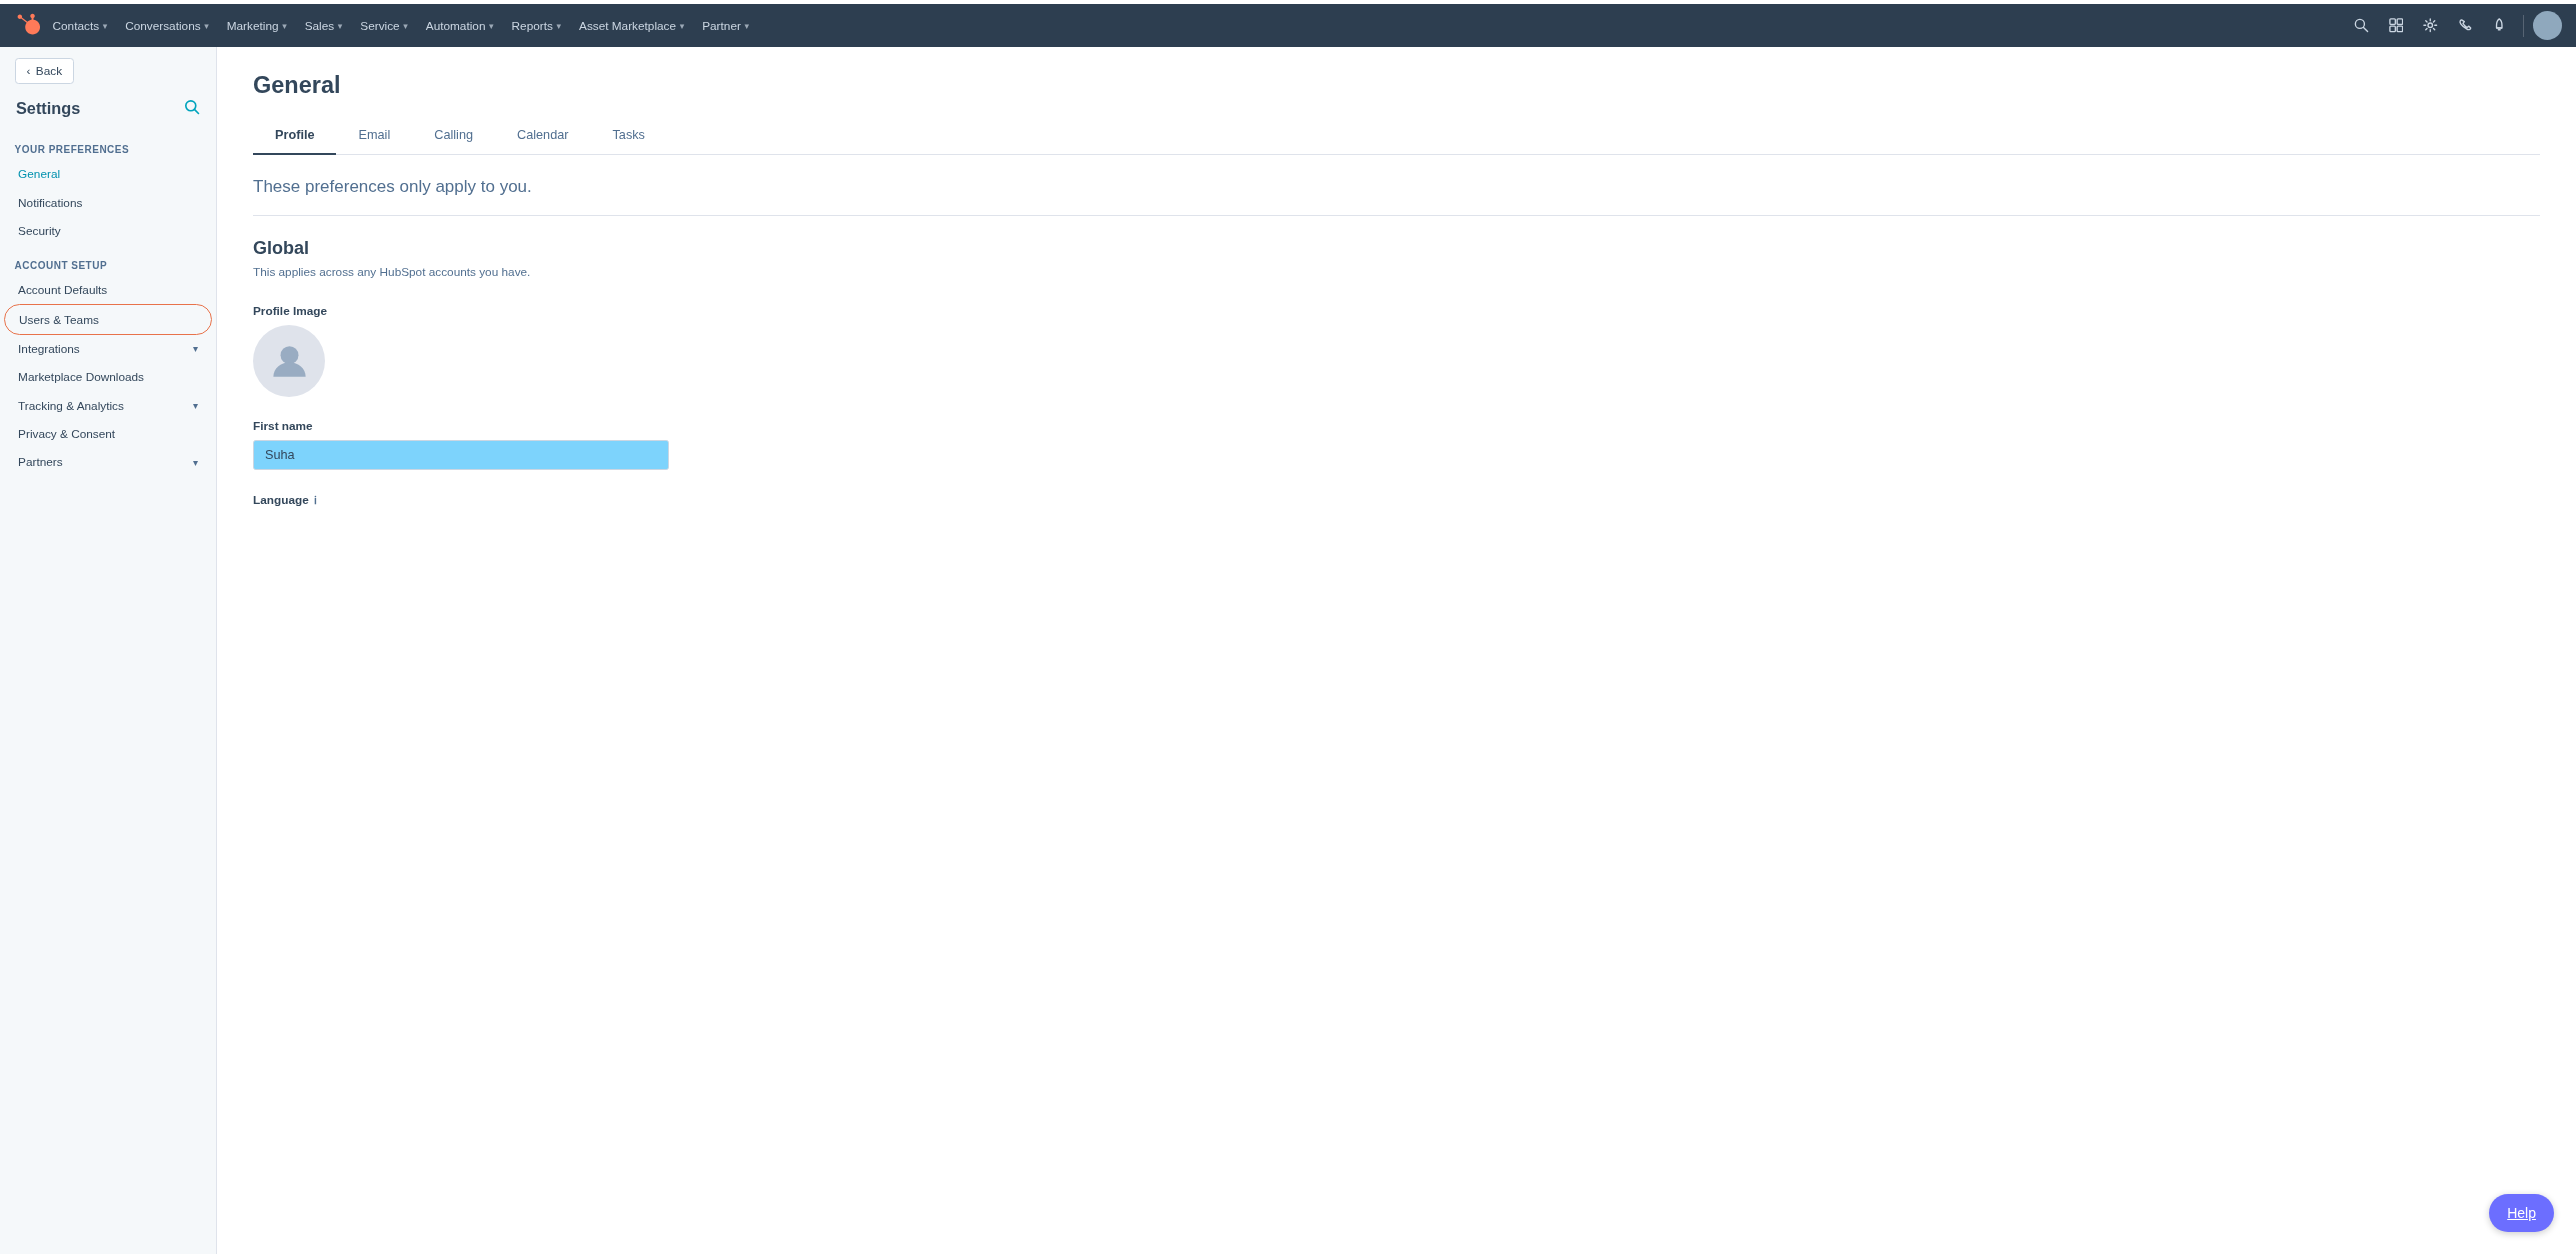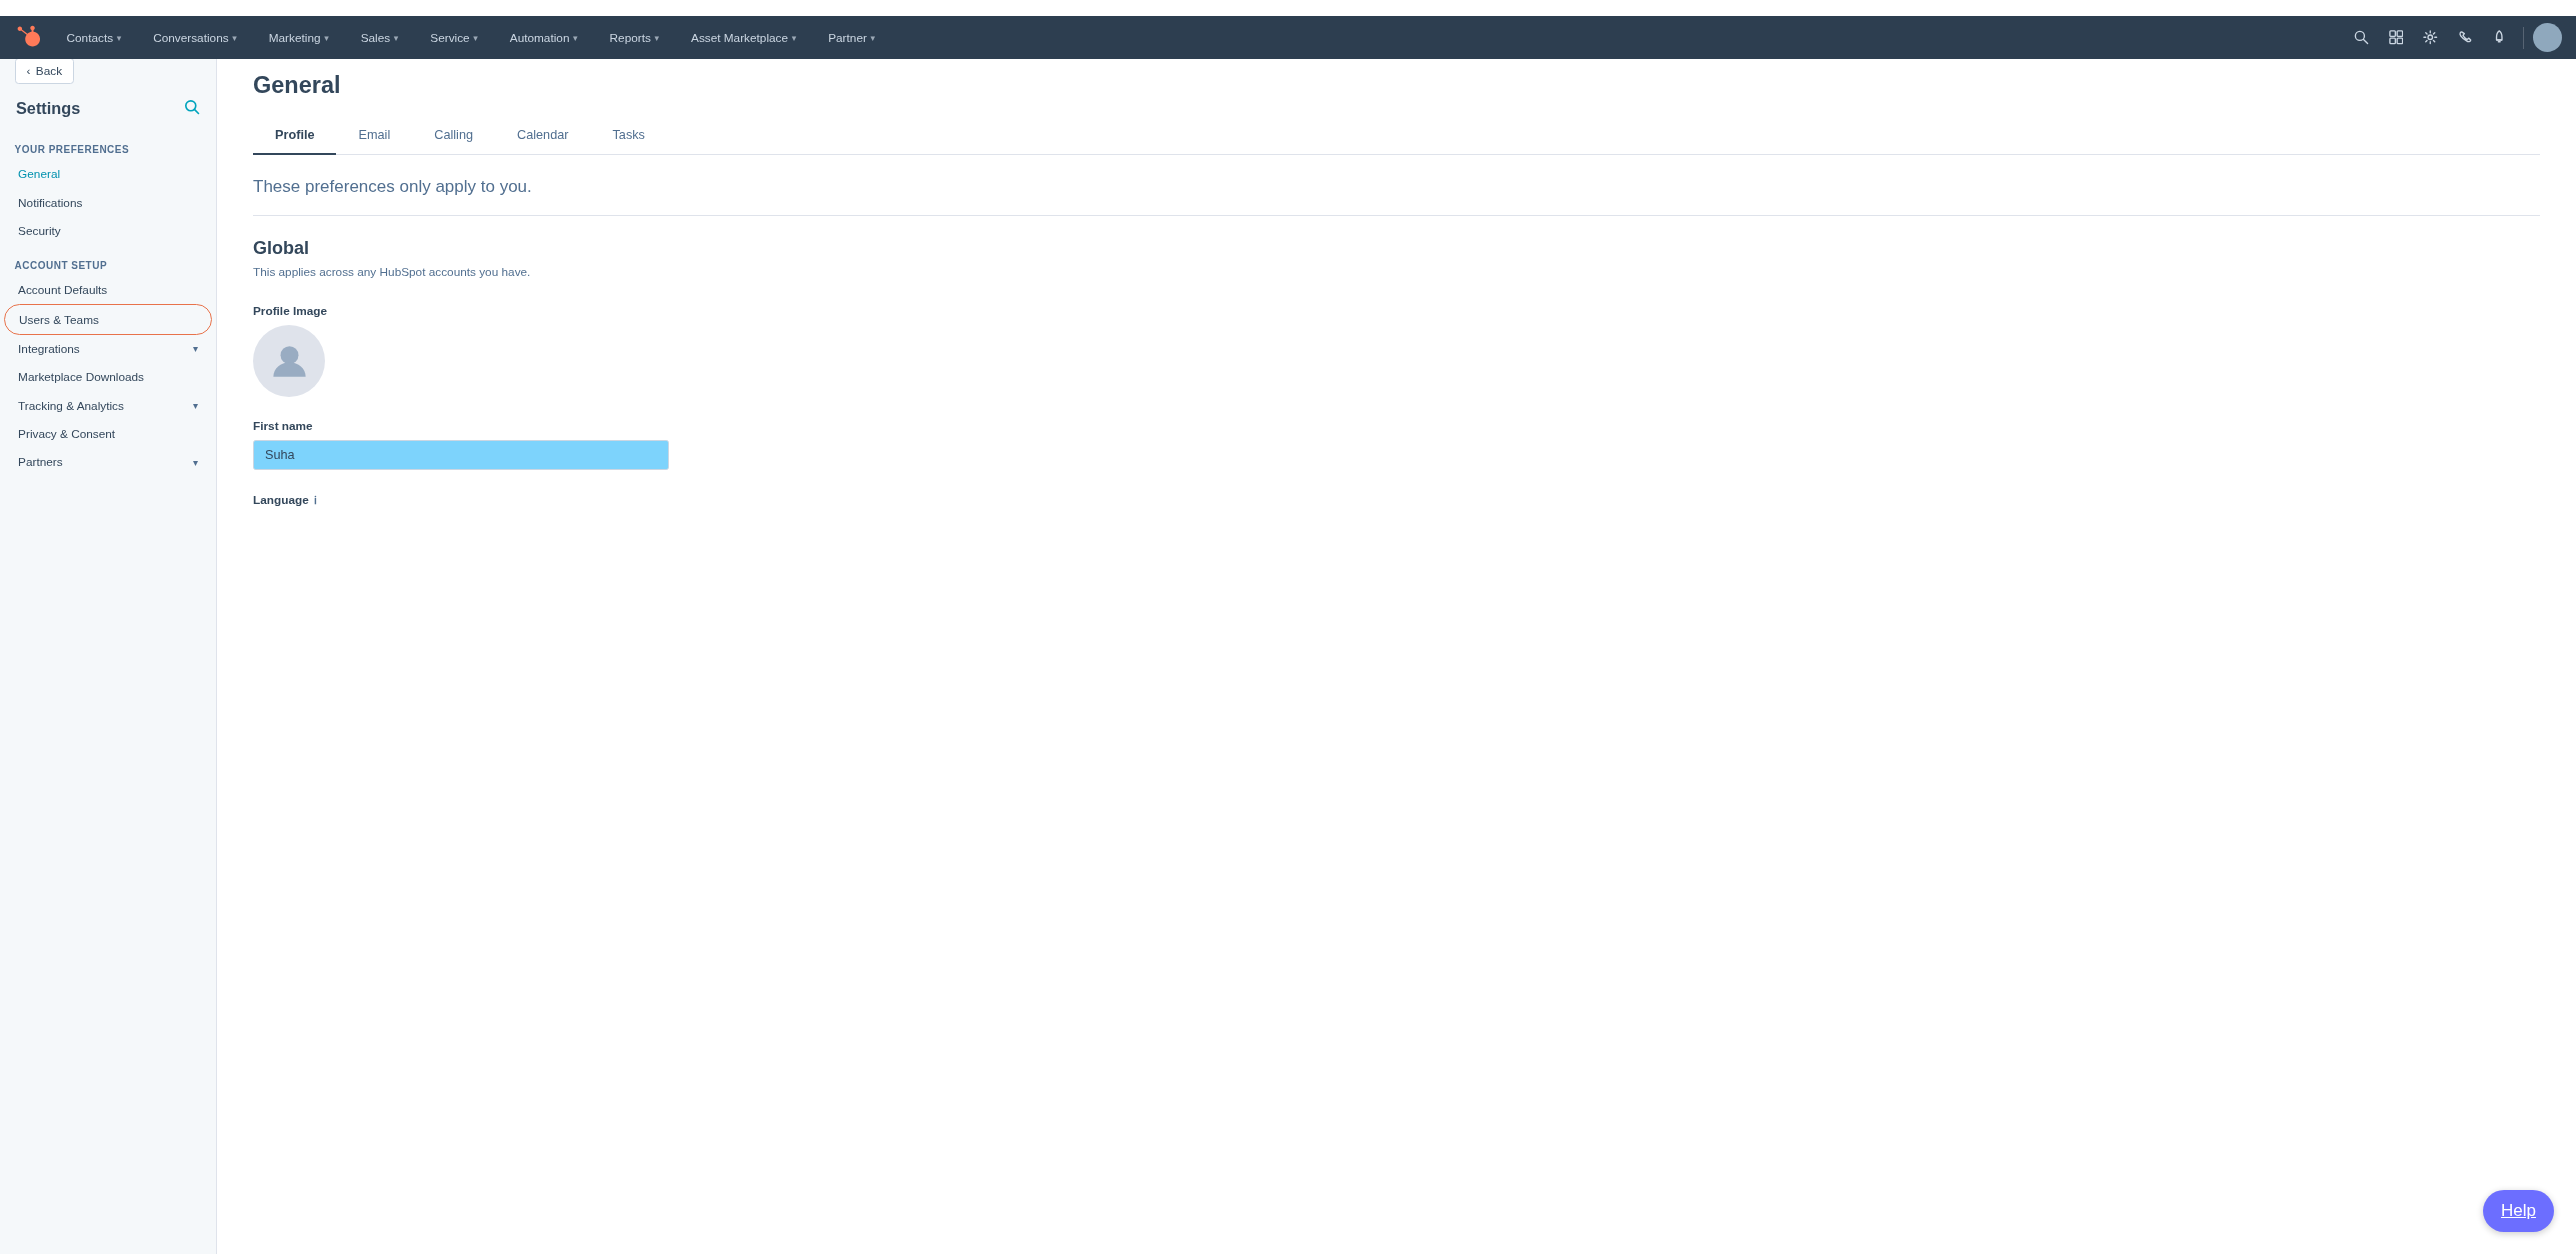--- a/index.html
+++ b/index.html
@@ -5,23 +5,23 @@
     * { box-sizing: border-box; margin: 0; padding: 0; }
     body { font-family: -apple-system, BlinkMacSystemFont, 'Segoe UI', Helvetica, Arial, sans-serif; font-size: 12.7px; color: #33475b; background: #fff; }
 
     
     .top-nav {
       background: #2d3e50;
       height: 43px;
       display: flex;
       align-items: center;
       padding: 0 14.5px;
-      gap: 14px;
+      gap: 0;
       position: fixed;
-      top: 16px; left: 0; right: 0;
+      top: 4px; left: 0; right: 0;
       z-index: 100;
     }
     .nav-item {
       color: #cbd6e2;
       padding: 5.4px 9px;
       font-size: 11.8px;
       cursor: pointer;
       display: flex; align-items: center; gap: 3.6px;
       border-radius: 2.7px;
       white-space: nowrap;
@@ -193,21 +193,21 @@
     }
 
     
     .help-btn {
       position: fixed;
       bottom: 22px; right: 22px;
       background: #6c6eff;
       color: #fff;
       border-radius: 22px;
       padding: 11px 18px;
-      font-size: 17px;
+      font-size: 14px;
       font-weight: 500;
       cursor: pointer;
       box-shadow: 0 1.8px 7.2px rgba(0,0,0,0.2);
       text-decoration: underline;
     }
 
     
     .hs-logo {
       display: flex; align-items: center; justify-content: center;
       width: 29px; height: 29px;

